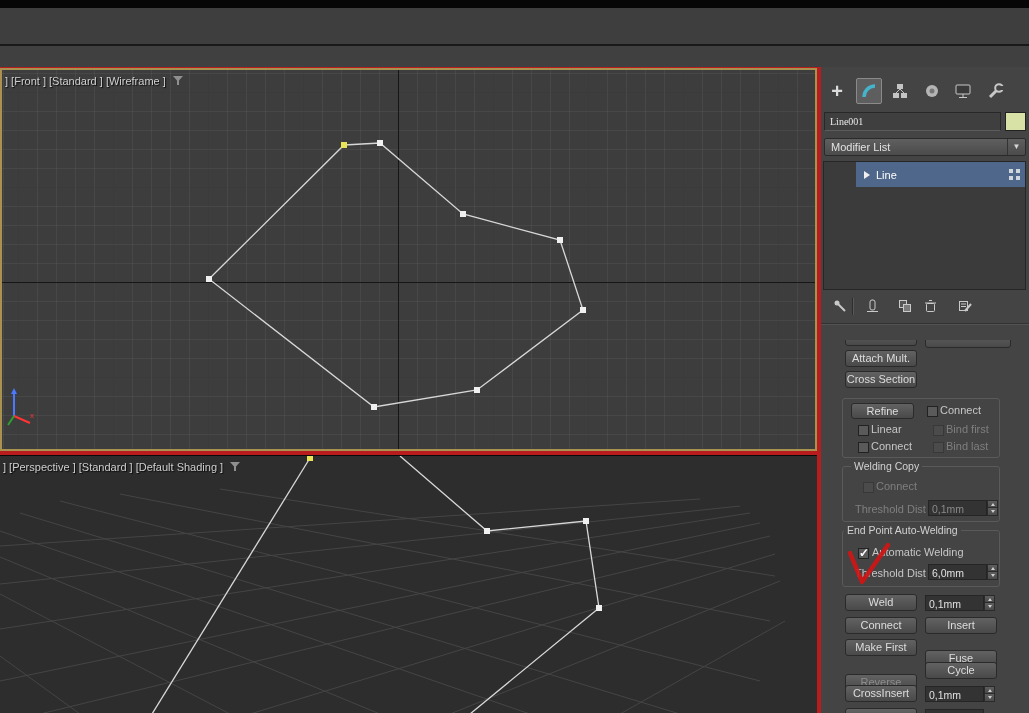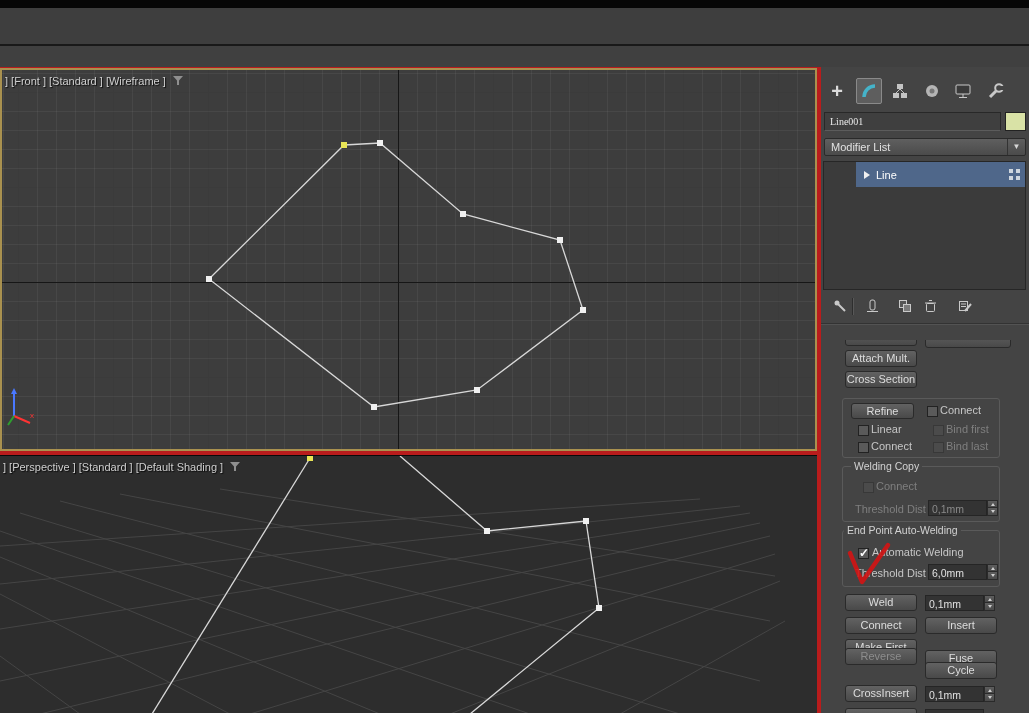--- a/index.html
+++ b/index.html
@@ -322,21 +322,21 @@
             </div>
         </div>
       </div>
 
       <div class="pbtn" style="left:24px;top:277px">Connect</div>
       <div class="pbtn" style="left:104px;top:277px">Insert</div>
 
       <div class="pbtn" style="left:24px;top:299px">Make First</div>
       <div class="pbtn" style="left:104px;top:310px">Fuse</div>
 
-      <div class="pbtn dim" style="left:24px;top:308px">Reverse</div>
+      <div class="pbtn dim" style="left:24px;top:334px">Reverse</div>
       <div class="pbtn" style="left:104px;top:322px">Cycle</div>
 
       <div class="pbtn" style="left:24px;top:345px">CrossInsert</div>
       <div class="spinner" style="left:104px;top:346px">
         <div class="spin-field">0,1mm</div>
         <div class="spin-arrows">
           <div class="spin-btn">
               <div class="tri-up"></div>
             </div>
           <div class="spin-btn">

